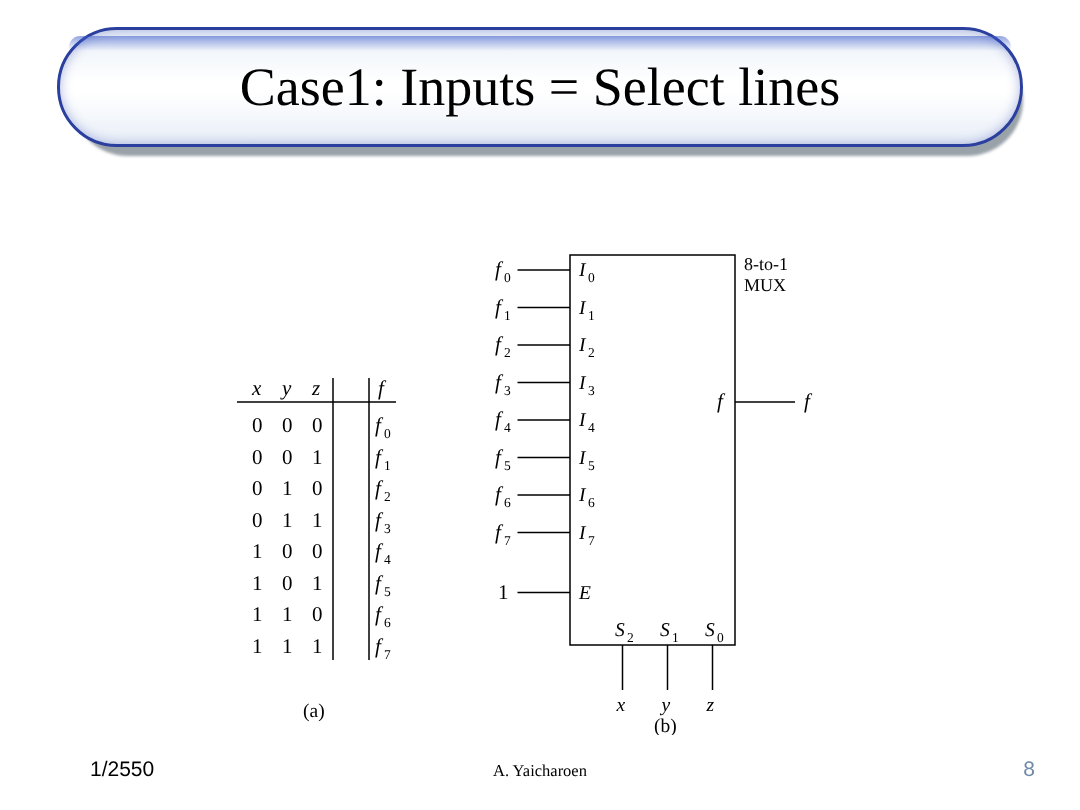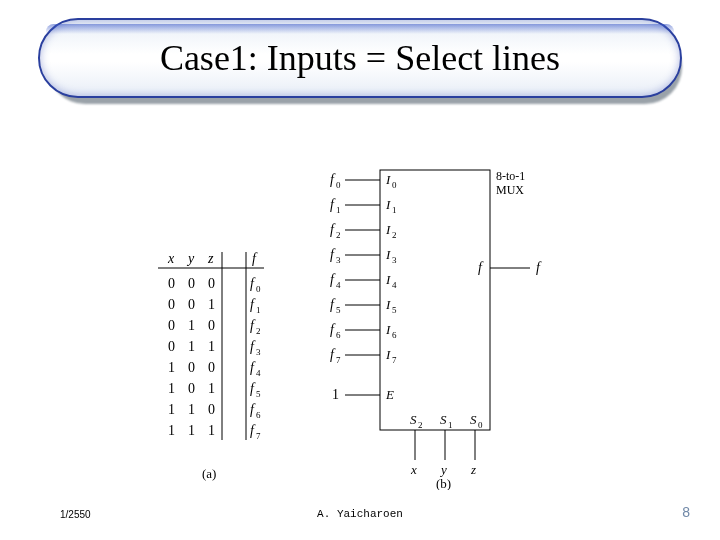--- a/index.html
+++ b/index.html
@@ -77,31 +77,31 @@
     left: 150px;
     top: 160px;
     width: 420px;
     height: 330px;
   }
   .footer-left {
     position: absolute;
     left: 60px;
     bottom: 20px;
     font-family: Arial, sans-serif;
-    font-size: 10px;
+    font-size: 14px;
     color: #000;
     margin-top: 20px;
   }
   .footer-center {
     position: absolute;
     left: 0;
     right: 0;
     bottom: 20px;
     text-align: center;
-    font-family: Liberation Mono, monospace;
+    font-family: Liberation Serif, serif;
     font-size: 11px;
     color: #000;
   }
   .footer-right {
     position: absolute;
     right: 30px;
     bottom: 20px;
     font-family: Arial, sans-serif;
     font-size: 14px;
     color: #7189a8;

